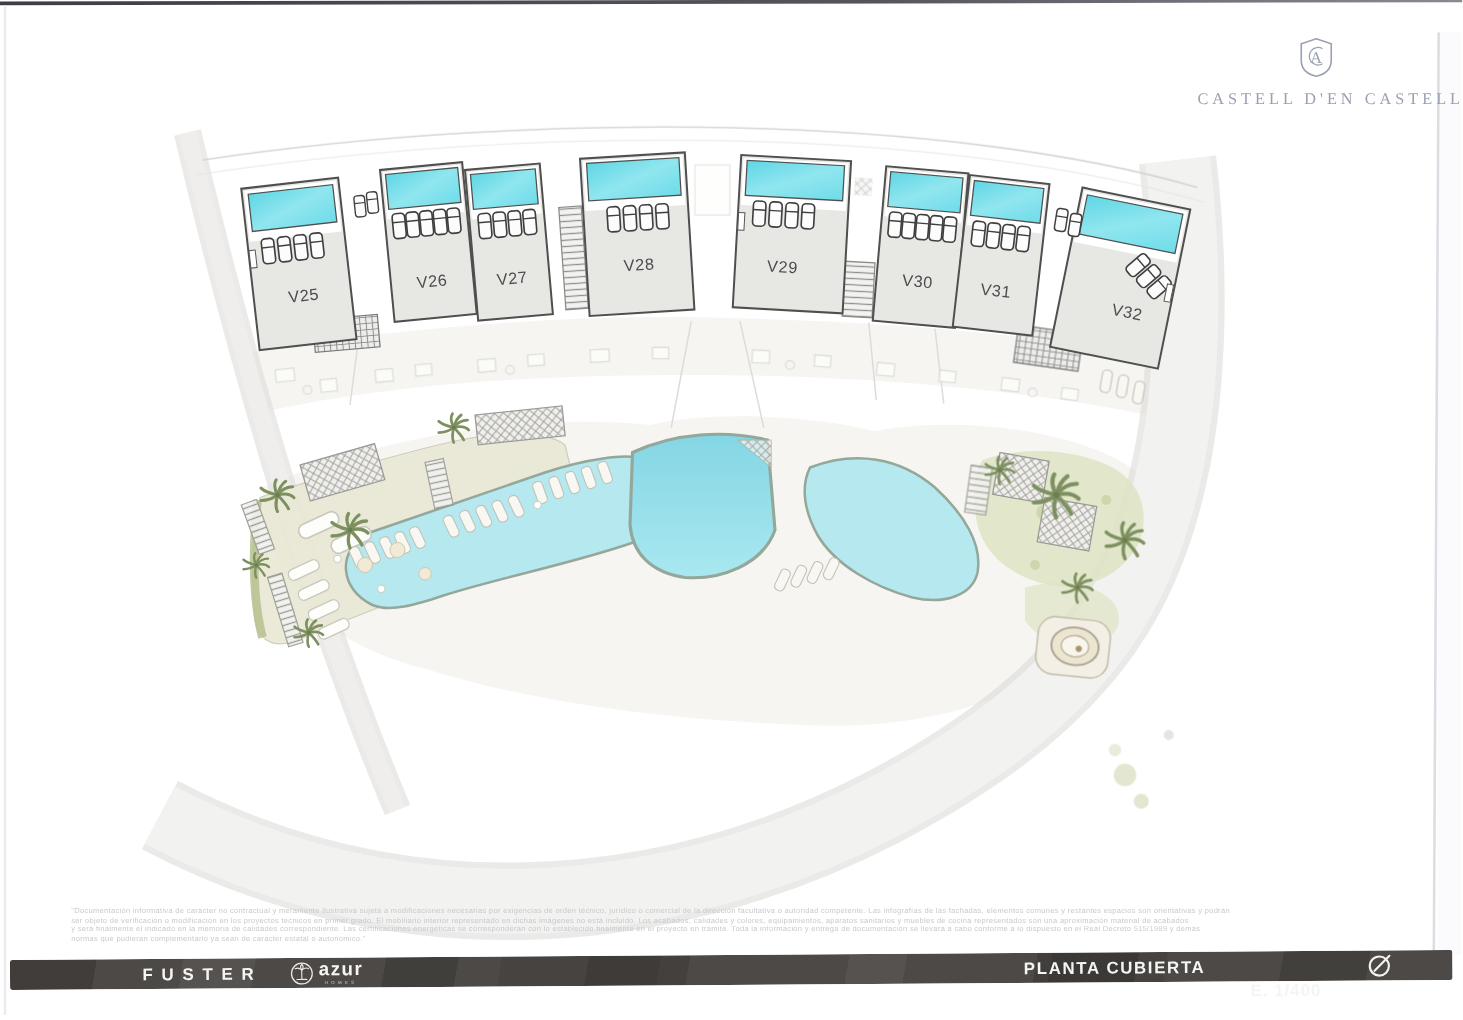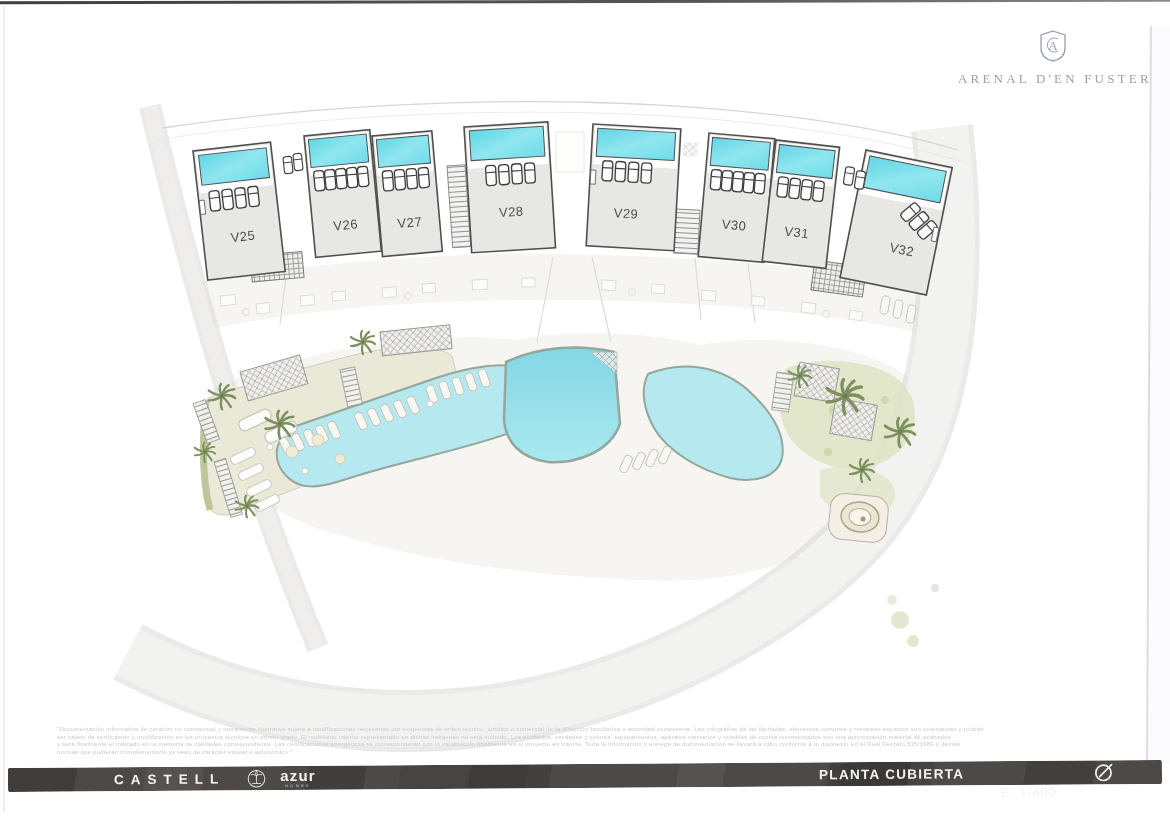--- a/index.html
+++ b/index.html
@@ -40,21 +40,21 @@
           color:#f5f5f3;background-color:#4c4946;
           background-image:
             linear-gradient(100deg, rgba(20,18,16,.22) 0 6%, transparent 6% 12%, rgba(255,255,255,.05) 12% 17%,
               transparent 17% 26%, rgba(20,18,16,.20) 26% 31%, transparent 31% 40%, rgba(20,18,16,.16) 40% 47%,
               transparent 47% 58%, rgba(255,255,255,.05) 58% 62%, transparent 62% 71%, rgba(20,18,16,.2) 71% 78%,
               transparent 78% 88%, rgba(20,18,16,.18) 88% 94%, transparent 94%),
             linear-gradient(-80deg, transparent 0 20%, rgba(20,18,16,.12) 20% 28%, transparent 28% 55%,
               rgba(20,18,16,.10) 55% 66%, transparent 66%);}
   .f-left{display:flex;align-items:center;gap:22px;margin-left:106px;}
   .fuster{font-size:13.5px;font-weight:bold;letter-spacing:7px;}
-  .azur{display:flex;align-items:center;gap:14px;}
+  .azur{display:flex;align-items:center;gap:4px;}
   .azur-col{display:flex;flex-direction:column;align-items:center;line-height:1;}
   .azur-text{font-size:15px;font-weight:bold;letter-spacing:1.2px;text-transform:lowercase;}
   .azur-sub{font-size:3.5px;letter-spacing:2.6px;opacity:.75;margin-top:1.5px;}
   .f-right{display:flex;align-items:center;gap:36px;margin-right:48px;}
   .sheet{font-size:13.5px;font-weight:bold;letter-spacing:1.3px;}
   .scale{font-size:13.5px;font-weight:bold;letter-spacing:.8px;margin-top:39px;}
 </style>
 </head>
 <body>
 
@@ -352,33 +352,33 @@
       <path d="M156,140 C430,98 760,102 964,162" stroke="#e4e4e1" stroke-width="1" fill="none" opacity=".7"></path>
     </g>
   </svg>
 
   <div class="brand">
     <svg width="26" height="32" viewBox="0 0 26 32">
       <path d="M13,1 L25,5 V18 C25,26 20,29.5 13,31 C6,29.5 1,26 1,18 V5 Z" fill="none" stroke="#9aa0b2" stroke-width="1.3"></path>
       <text x="13" y="20" text-anchor="middle" font-family="Liberation Serif, serif" font-size="13" fill="#9aa0b2">A</text>
       <path d="M18,9 A7,7 0 1 0 18,21" fill="none" stroke="#9aa0b2" stroke-width="1"></path>
     </svg>
-    <div class="brand-name">ARENAL D'EN FUSTER</div>
+    <div class="brand-name">CASTELL D'EN CASTELL</div>
   </div>
 
   <div class="disclaimer">
     <div>"Documentación informativa de carácter no contractual y meramente ilustrativa sujeta a modificaciones necesarias por exigencias de orden técnico, jurídico o comercial de la dirección facultativa o autoridad competente. Las infografías de las fachadas, elementos comunes y restantes espacios son orientativas y podrán</div>
     <div>ser objeto de verificación o modificación en los proyectos técnicos en primer grado. El mobiliario interior representado en dichas imágenes no está incluido. Los acabados, calidades y colores, equipamientos, aparatos sanitarios y muebles de cocina representados son una aproximación material de acabados</div>
     <div>y será finalmente el indicado en la memoria de calidades correspondiente. Las certificaciones energéticas se corresponderán con lo establecido finalmente en el proyecto en trámite. Toda la información y entrega de documentación se llevará a cabo conforme a lo dispuesto en el Real Decreto 515/1989 y demás</div>
     <div>normas que pudieran complementarlo ya sean de carácter estatal o autonómico."</div>
   </div>
 
   <div class="footer">
     <div class="f-left">
-      <span class="fuster">CASTELL</span>
+      <span class="fuster">FUSTER</span>
       <span class="azur">
         <svg width="19" height="19" viewBox="0 0 19 19">
           <circle cx="9.5" cy="9.5" r="8.3" fill="none" stroke="#eceae7" stroke-width="1"></circle>
           <g stroke="#eceae7" stroke-width=".9" fill="none" stroke-linecap="round">
             <path d="M9.5,14 C9.5,11 9.2,8 9.5,6.5"></path>
             <path d="M9.5,6.5 C7.5,5 5.5,4.8 4.2,5.6"></path>
               <path d="M9.5,6.5 C11.5,5 13.5,4.8 14.8,5.6"></path>
             <path d="M9.5,6.5 C8.2,4.8 8.2,3.2 9.5,2.2"></path>
               <path d="M9.5,6.5 C10.8,4.8 10.8,3.2 9.5,2.2"></path>
             <path d="M5.5,14.2 H13.5"></path>

